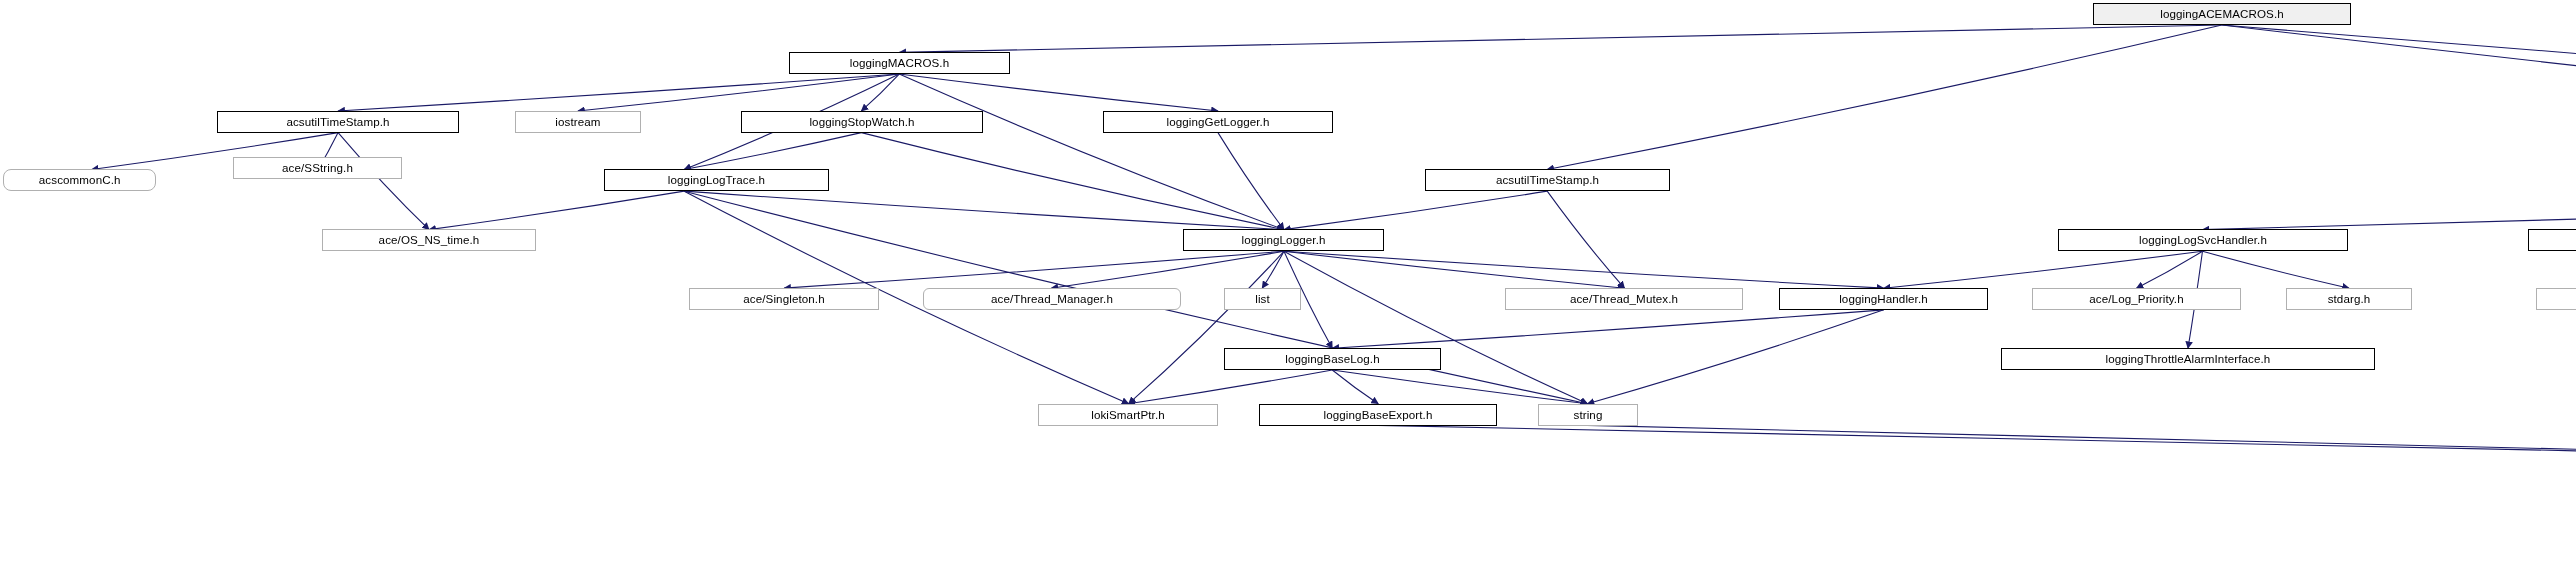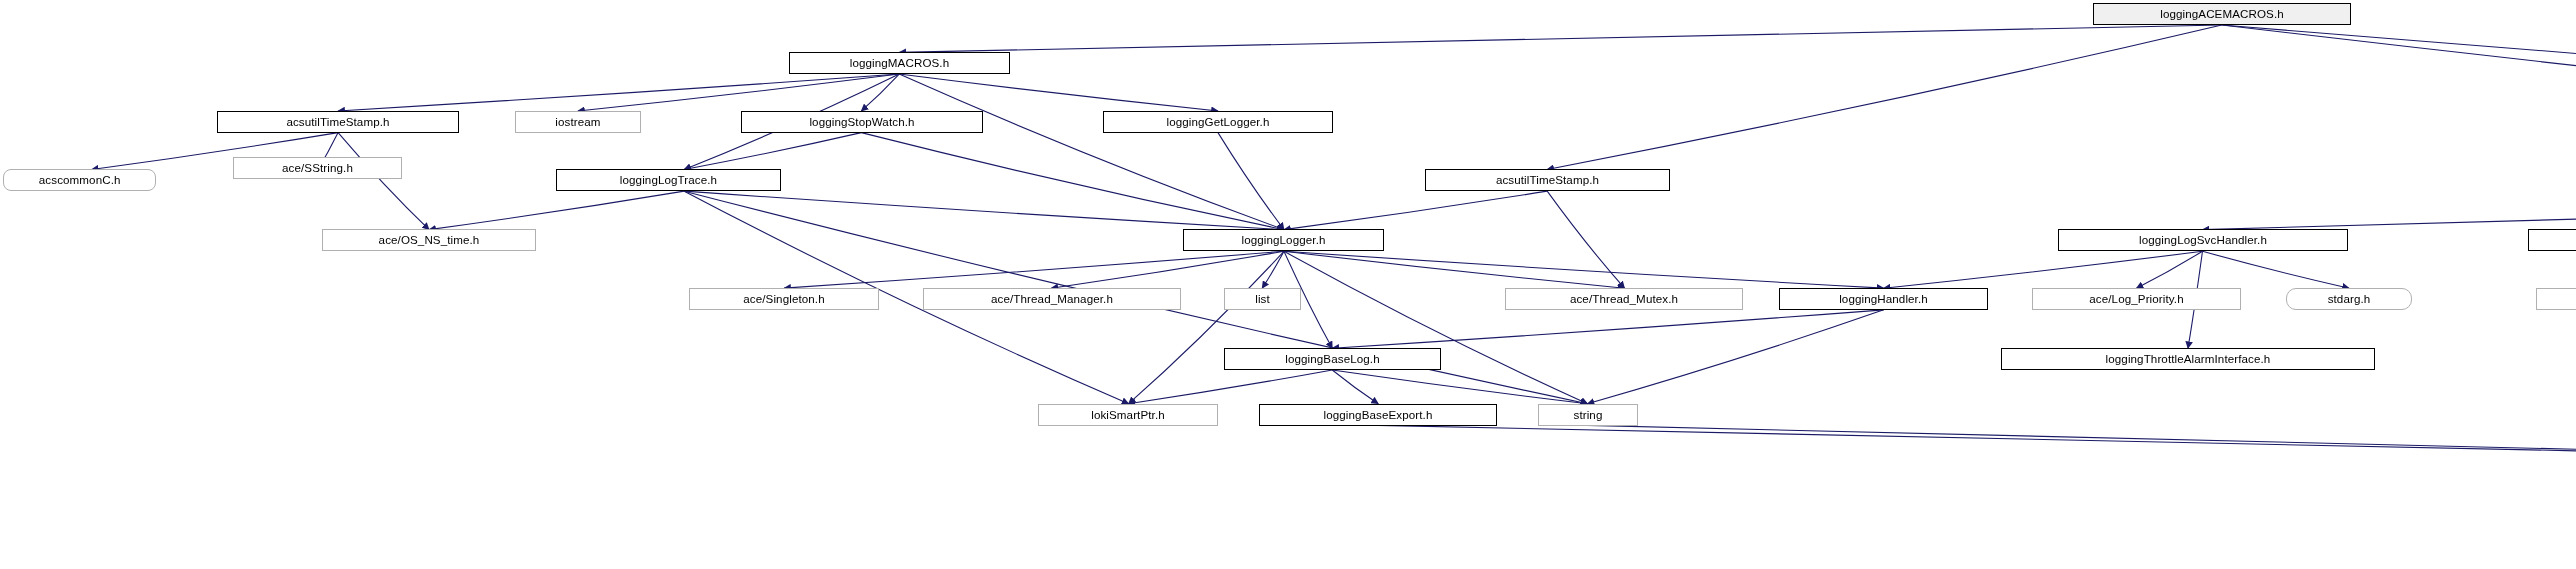--- a/index.html
+++ b/index.html
@@ -125,33 +125,33 @@
   </svg>
   <div id="nodes-layer">
       <div class="node root" style="left: 2093px; top: 3.2px; width: 258px;">loggingACEMACROS.h</div>
       <div class="node internal" style="left: 789px; top: 52px; width: 221px;">loggingMACROS.h</div>
       <div class="node internal" style="left: 217px; top: 111px; width: 242px;">acsutilTimeStamp.h</div>
       <div class="node external" style="left: 515px; top: 111px; width: 126px;">iostream</div>
       <div class="node internal" style="left: 741px; top: 111px; width: 242px;">loggingStopWatch.h</div>
       <div class="node internal" style="left: 1103px; top: 111px; width: 230px;">loggingGetLogger.h</div>
       <div class="node external" style="left: 3.2px; top: 169px; width: 153px; border-radius: 8px;">acscommonC.h</div>
       <div class="node external" style="left: 233px; top: 157px; width: 169px; text-align: center;">ace/SString.h</div>
-      <div class="node internal" style="left: 556px; top: 169px; width: 225px;">loggingLogTrace.h</div>
+      <div class="node internal" style="left: 604px; top: 169px; width: 225px;">loggingLogTrace.h</div>
       <div class="node internal" style="left: 1425px; top: 169px; width: 245px;">acsutilTimeStamp.h</div>
       <div class="node external" style="left: 322px; top: 229px; width: 214px; text-align: center;">ace/OS_NS_time.h</div>
       <div class="node internal" style="left: 1183px; top: 229px; width: 201px;">loggingLogger.h</div>
       <div class="node internal" style="left: 2058px; top: 229px; width: 290px;">loggingLogSvcHandler.h</div>
       <div class="node internal" style="left: 2528px; top: 229px; width: 322px;">loggingLoggingTSSStorage.h</div>
       <div class="node external" style="left: 689px; top: 288px; width: 190px;">ace/Singleton.h</div>
-      <div class="node external" style="left: 923px; top: 288px; width: 258px;">ace/Thread_Manager.h</div>
+      <div class="node external" style="left: 923px; top: 288px; width: 258px; border-radius: 6px;">ace/Thread_Manager.h</div>
       <div class="node external" style="left: 1224px; top: 288px; width: 77px;">list</div>
       <div class="node external" style="left: 1505px; top: 288px; width: 238px;">ace/Thread_Mutex.h</div>
       <div class="node internal" style="left: 1779px; top: 288px; width: 209px;">loggingHandler.h</div>
       <div class="node external" style="left: 2032px; top: 288px; width: 209px;">ace/Log_Priority.h</div>
-      <div class="node external" style="left: 2286px; top: 288px; width: 126px; border-radius: 10px;">stdarg.h</div>
+      <div class="node external" style="left: 2286px; top: 288px; width: 126px;">stdarg.h</div>
       <div class="node external" style="left: 2536px; top: 288px; width: 290px;">ace/Hash_Map_Manager.h</div>
       <div class="node internal" style="left: 1224px; top: 348px; width: 217px;">loggingBaseLog.h</div>
       <div class="node internal" style="left: 2001px; top: 348px; width: 374px;">loggingThrottleAlarmInterface.h</div>
       <div class="node external" style="left: 1038px; top: 404px; width: 180px;">lokiSmartPtr.h</div>
       <div class="node internal" style="left: 1259px; top: 404px; width: 238px;">loggingBaseExport.h</div>
       <div class="node external" style="left: 1538px; top: 404px; width: 100px;">string</div>
     </div>
 </div>
 
 

